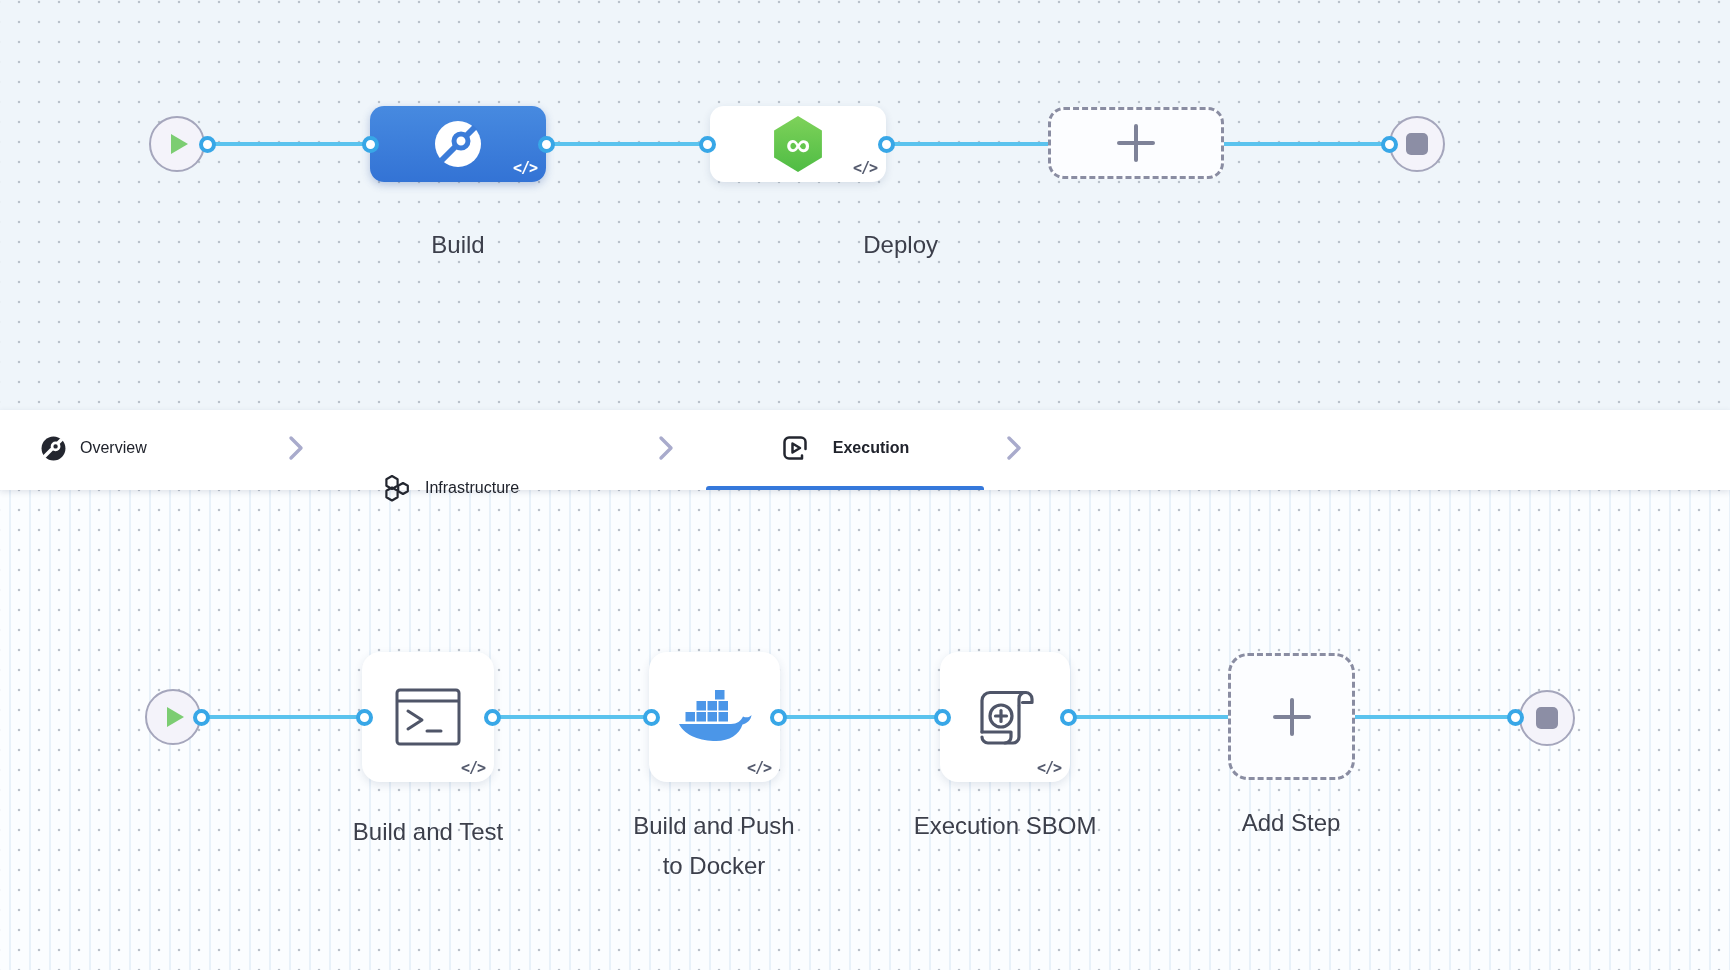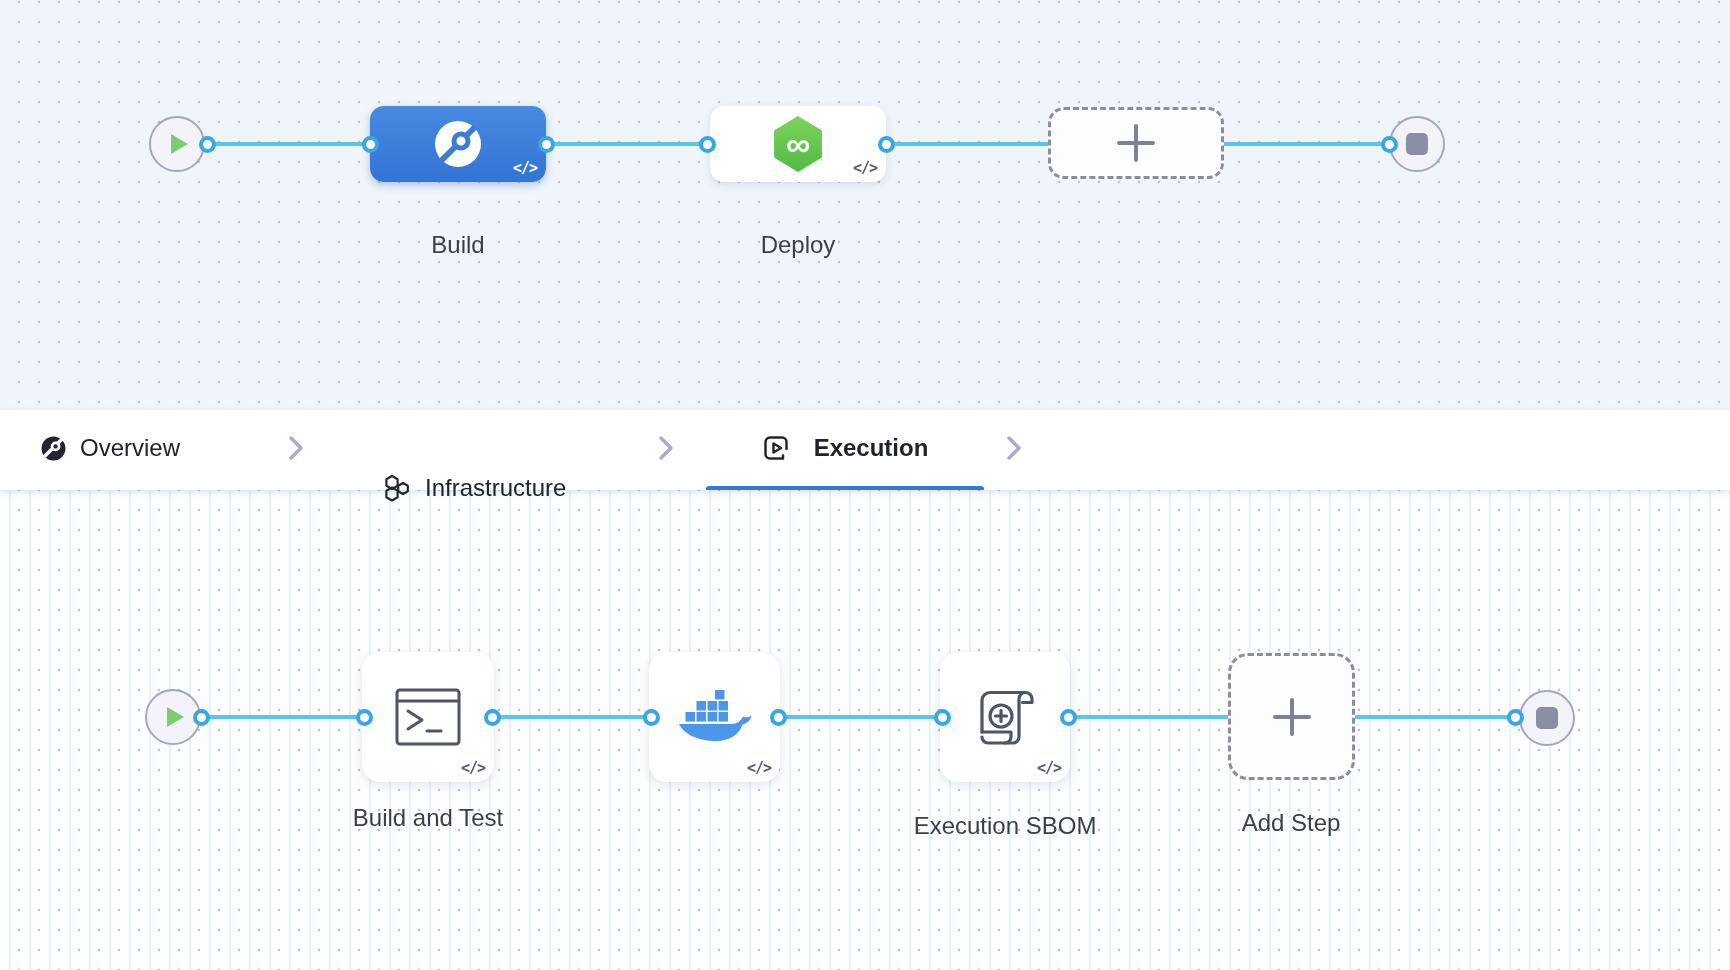--- a/index.html
+++ b/index.html
@@ -27,21 +27,21 @@
   }
 
   
   .tabbar {
     position:absolute; left:0; top:410px; width:1730px; height:80px;
     background:#FFFFFF; box-shadow:0 2px 6px rgba(40,60,90,0.14);
     z-index:5;
   }
   .tab {
     position:absolute; top:0; height:76px; display:flex; align-items:center; gap:13px;
-    font-size:24px; color:#20232C; font-weight:500; cursor:pointer; white-space:nowrap;
+    font-size:16px; color:#20232C; font-weight:500; cursor:pointer; white-space:nowrap;
   }
   .tab.active { font-weight:600;gap:24px; }
   .tab-sep { position:absolute; top:0; height:76px; display:flex; align-items:center; }
   .tab-underline {
     position:absolute; left:706px; bottom:0; width:278px; height:4px;
     background:#3578DB; border-radius:3px 3px 0 0;
   }
 
   
   .track { position:absolute; height:4px; background:#5BC3EE; z-index:1; }
@@ -141,21 +141,21 @@
     </div>
 
     <div class="port" style="left:199px; top:136px;"></div>
     <div class="port" style="left:362px; top:136px;"></div>
     <div class="port" style="left:538px; top:136px;"></div>
     <div class="port" style="left:699px; top:136px;"></div>
     <div class="port" style="left:878px; top:136px;"></div>
     <div class="port" style="left:1381px; top:136px;"></div>
 
     <div class="node-label" style="left:298px; top:225px;">Build</div>
-    <div class="node-label" style="left:638px; top:225px;">Deploy</div>
+    <div class="node-label" style="left:618px; top:225px;text-align:right;">Deploy</div>
   </div>
 
   <div class="tabbar">
 
     <div class="tab" style="left:40px;">
       <svg width="27" height="27" viewBox="0 0 26 26">
         <circle cx="13" cy="13" r="11.5" fill="#23262F"></circle>
         <line x1="4" y1="21" x2="21" y2="4" stroke="#ffffff" stroke-width="3.4"></line>
         <circle cx="15" cy="11" r="3.4" fill="#23262F" stroke="#ffffff" stroke-width="2.6"></circle>
       </svg>
@@ -257,18 +257,22 @@
 
     <div class="port" style="left:193px; top:219px;"></div>
     <div class="port" style="left:356px; top:219px;"></div>
     <div class="port" style="left:484px; top:219px;"></div>
     <div class="port" style="left:643px; top:219px;"></div>
     <div class="port" style="left:770px; top:219px;"></div>
     <div class="port" style="left:934px; top:219px;"></div>
     <div class="port" style="left:1060px; top:219px;"></div>
     <div class="port" style="left:1507px; top:219px;"></div>
 
-    <div class="node-label" style="left:268px; top:308px;">Build and Test</div>
+    <div class="node-label" style="left:268px; top:322px;">Build and Test</div>
+    <div class="node-label" style="left:554px; top:316px;">
+      <div>Build and Push</div>
+      <div>to Docker</div>
+    </div>
     <div class="node-label" style="left:845px; top:316px;">Execution SBOM</div>
     <div class="node-label" style="left:1131px; top:313px;">Add Step</div>
   </div>
 
 </div>
 
 </body></html>

